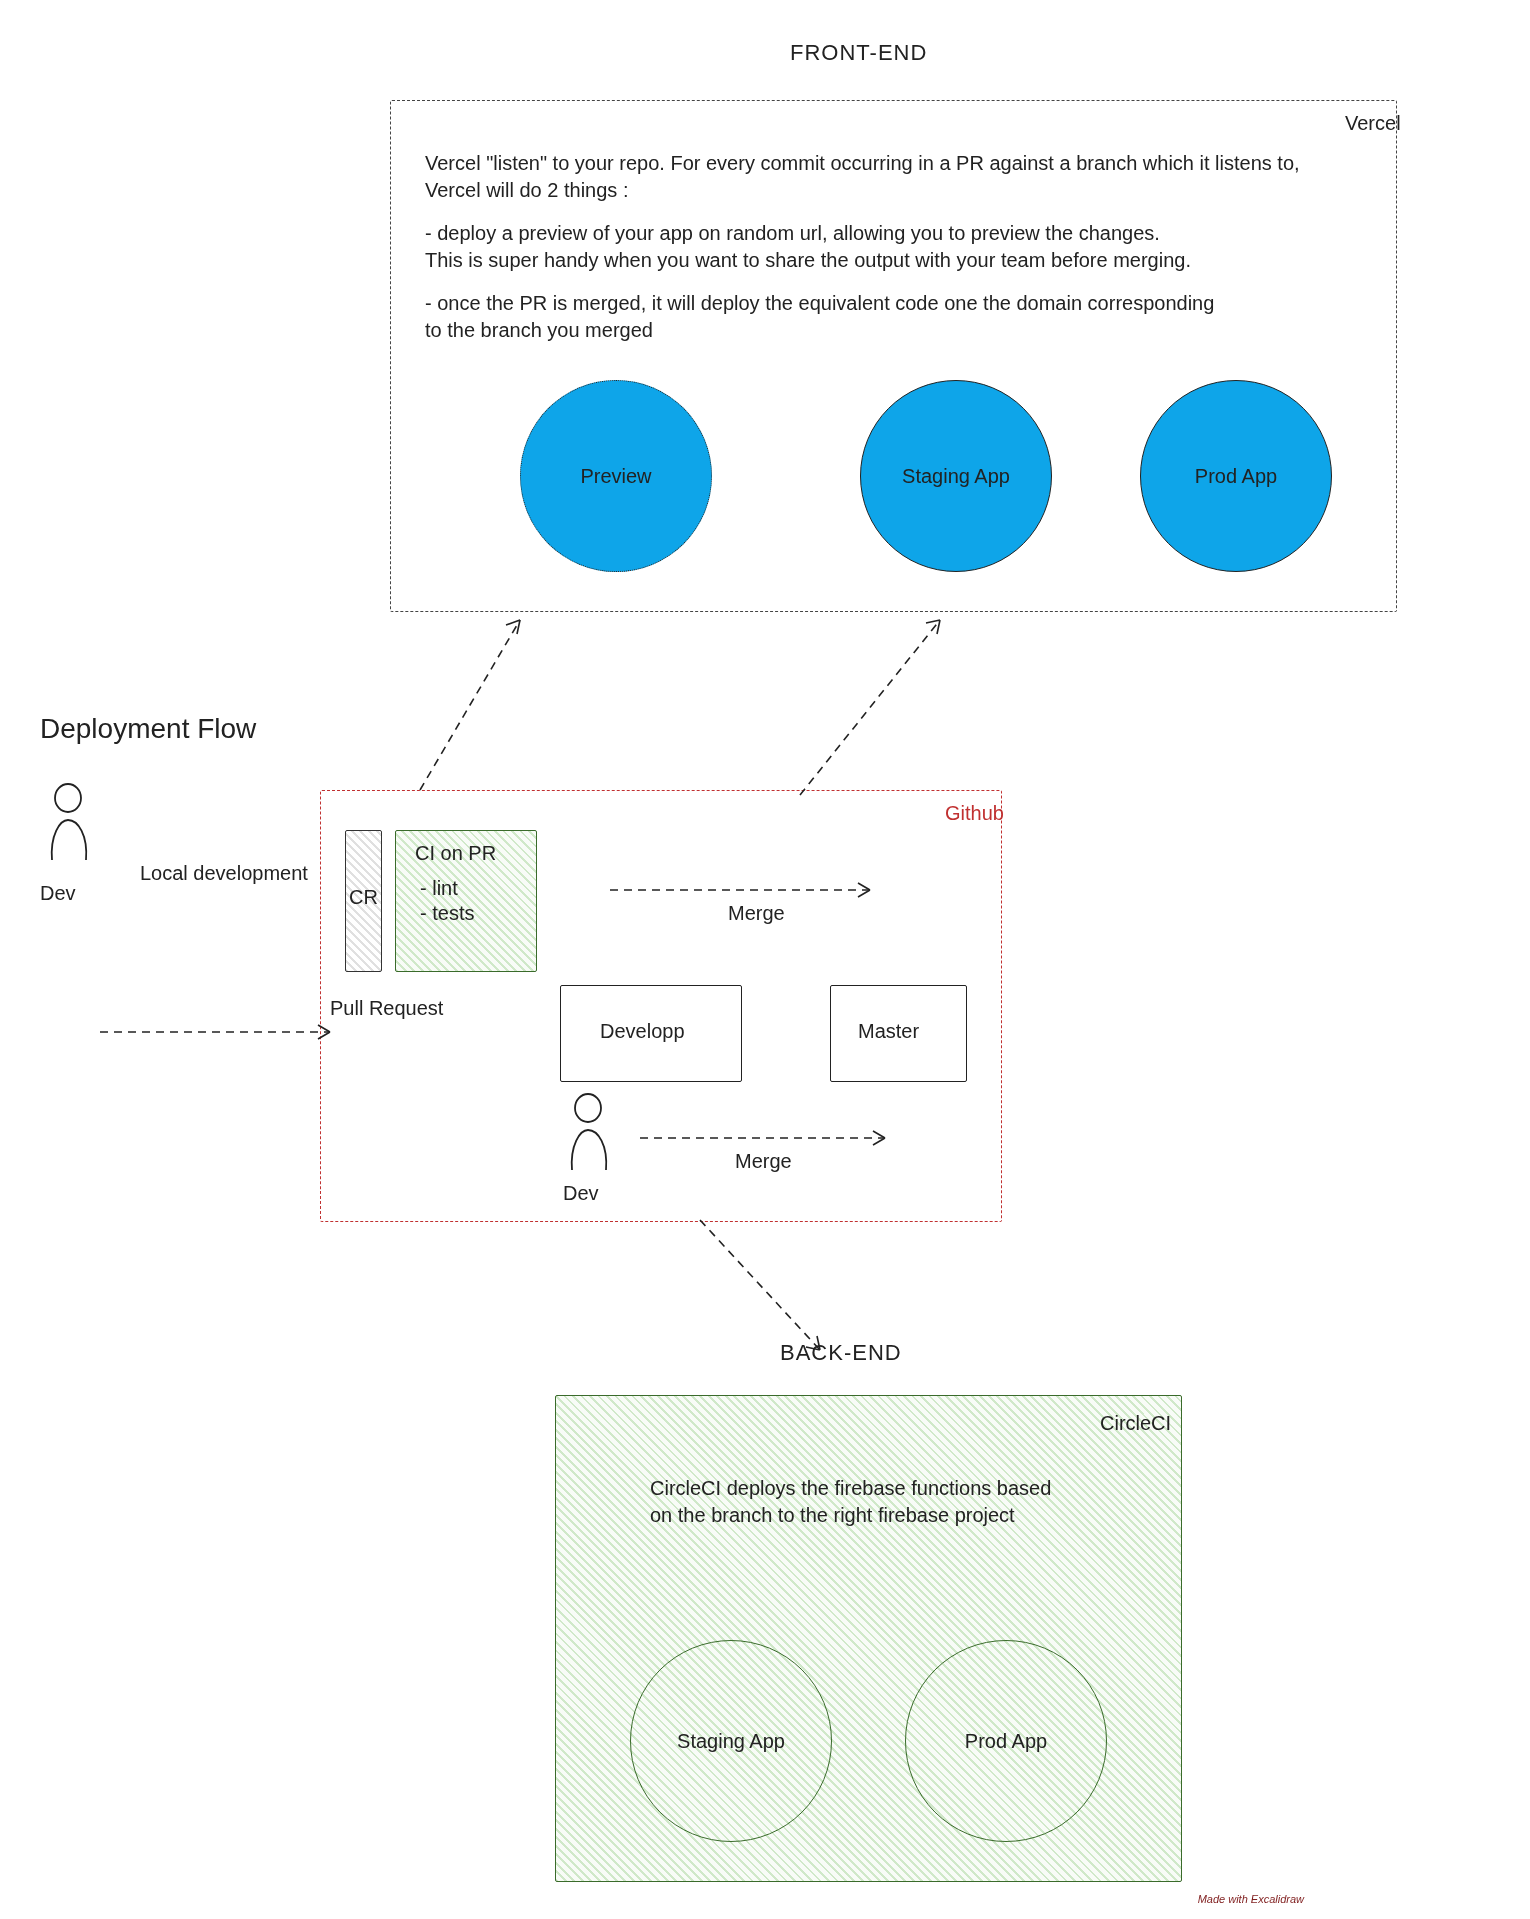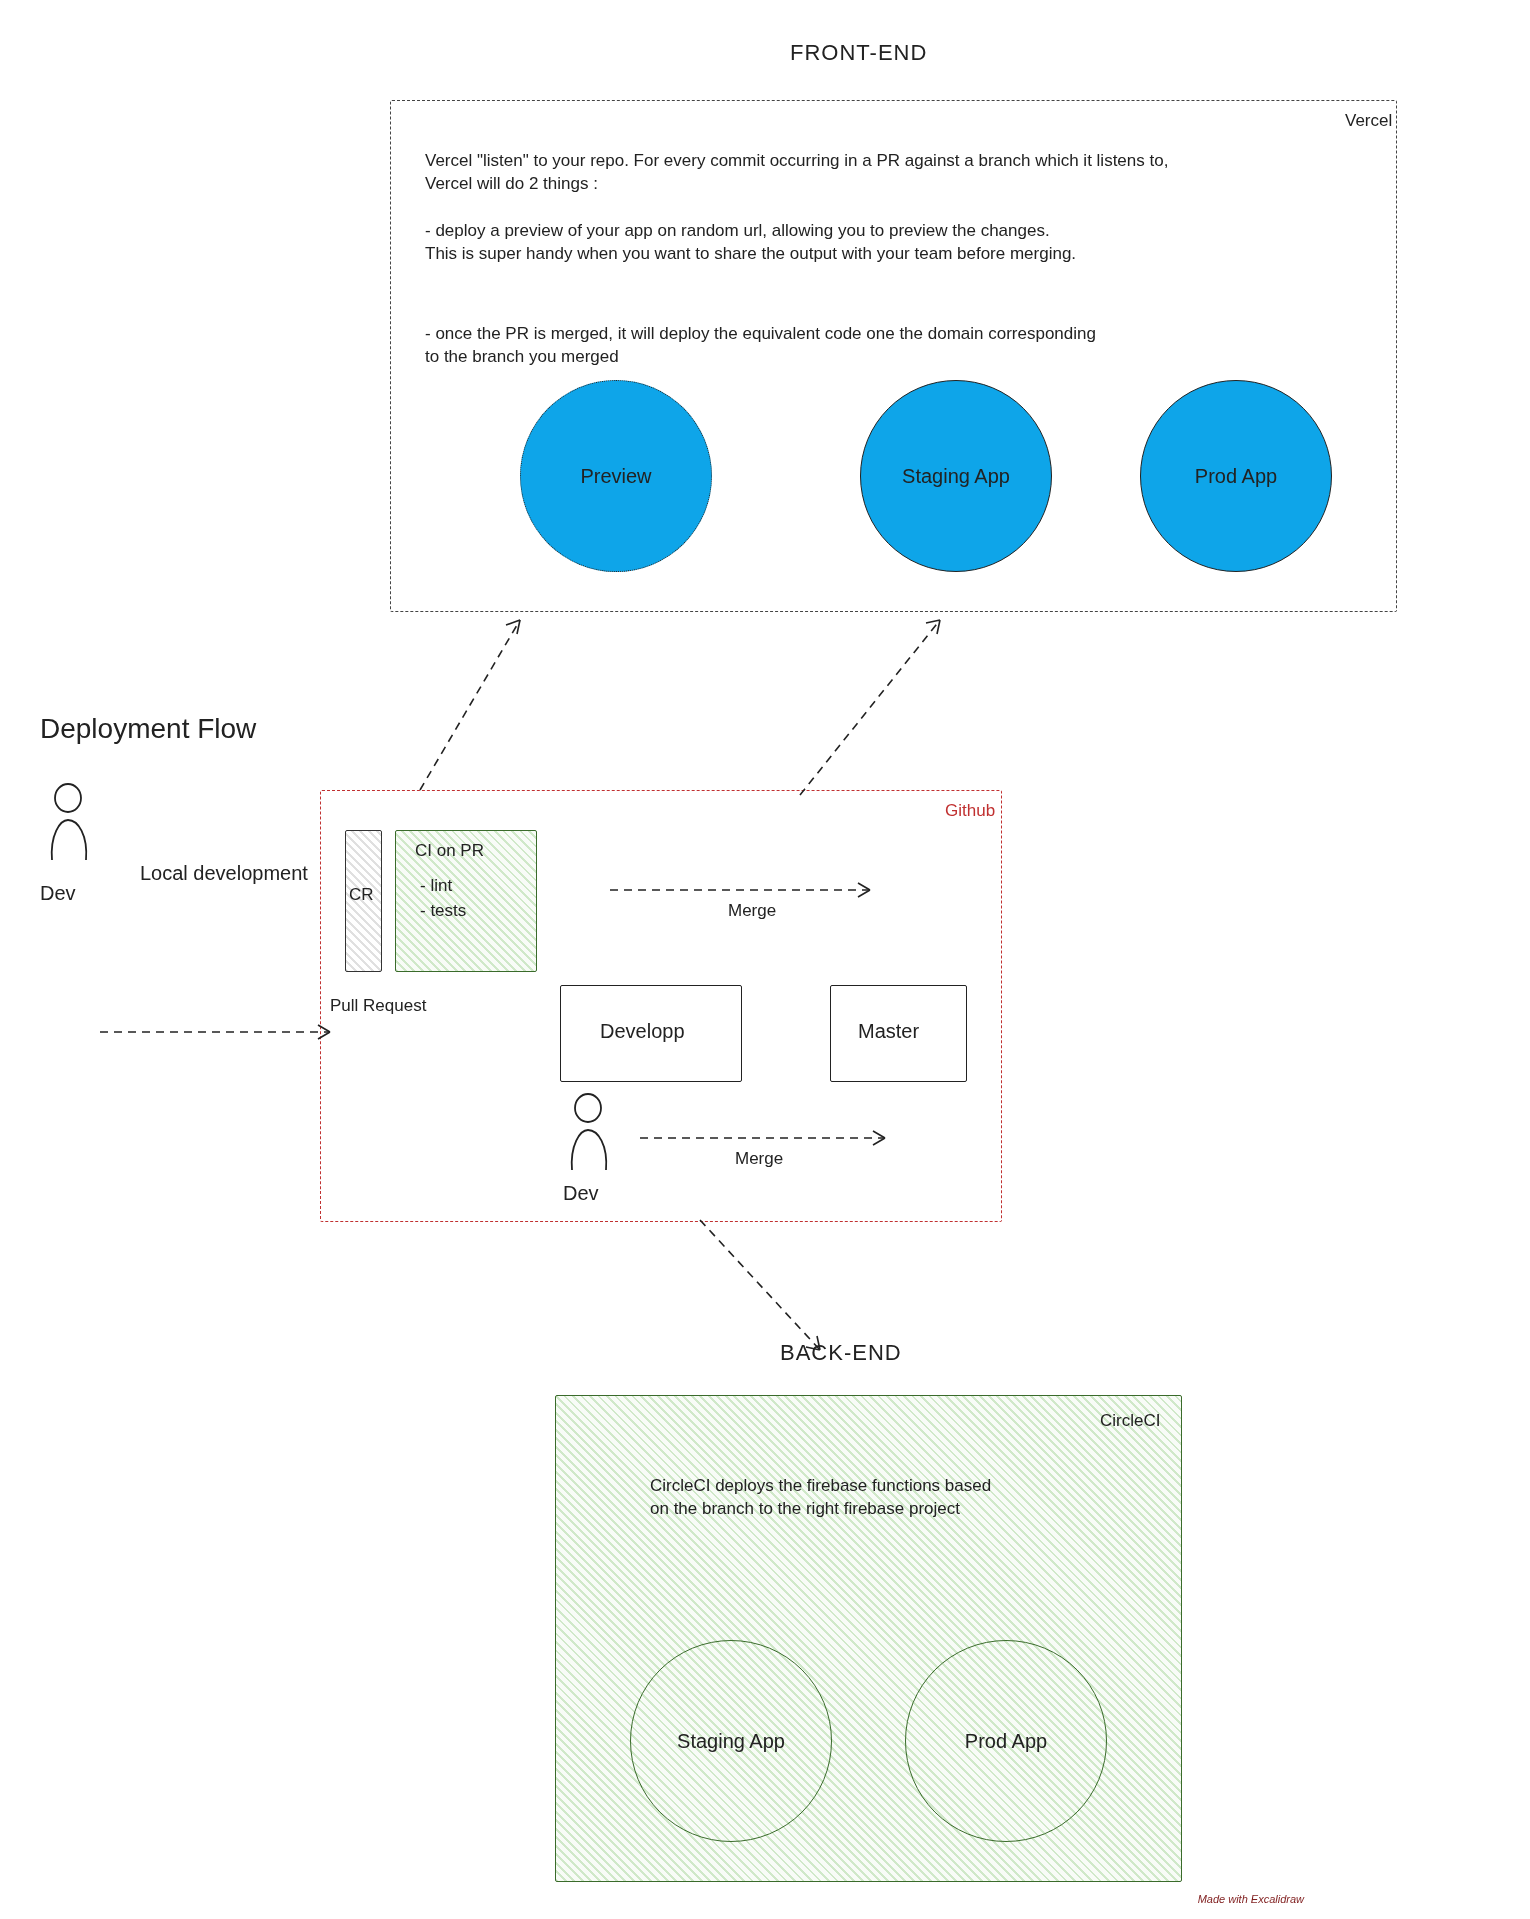--- a/index.html
+++ b/index.html
@@ -13,21 +13,21 @@
     position: relative;
     width: 1326px;
     height: 1919px;
   }
   .label {
     position: absolute;
     font-size: 20px;
     line-height: 1.35;
     white-space: pre-wrap;
   }
-  .small { font-size: 17px; }
+  .small { font-size: 20px; }
 
   
   svg { position: absolute; overflow: visible; }
   .rough { fill: none; stroke: #222; stroke-width: 1.8; }
 
   
   .hatch {
     position: absolute;
     border: 1.8px solid #3a6b2b;
     background:
@@ -120,21 +120,21 @@
 
   <div class="section-title" style="left:790px; top:40px;">FRONT-END</div>
 
   <div class="dashed-box" style="left:390px; top:100px; width:1005px; height:510px;"></div>
   <div class="label small" style="left:1345px; top:110px;">Vercel</div>
 
   <div class="label small" style="left:425px; top:150px; width:940px;">Vercel "listen" to your repo. For every commit occurring in a PR against a branch which it listens to,
 Vercel will do 2 things :</div>
   <div class="label small" style="left:425px; top:220px; width:940px;">- deploy a preview of your app on random url, allowing you to preview the changes.
 This is super handy when you want to share the output with your team before merging.</div>
-  <div class="label small" style="left:425px; top:290px; width:940px;margin-top:33px;">- once the PR is merged, it will deploy the equivalent code one the domain corresponding
+  <div class="label small" style="left:425px; top:290px; width:940px;">- once the PR is merged, it will deploy the equivalent code one the domain corresponding
 to the branch you merged</div>
 
   <div class="circle dotted" style="left:520px; top:380px; width:190px; height:190px;">
     <div class="ctext">Preview</div>
   </div>
 
   <div class="circle" style="left:860px; top:380px; width:190px; height:190px;">
     <div class="ctext">Staging App</div>
   </div>
 

